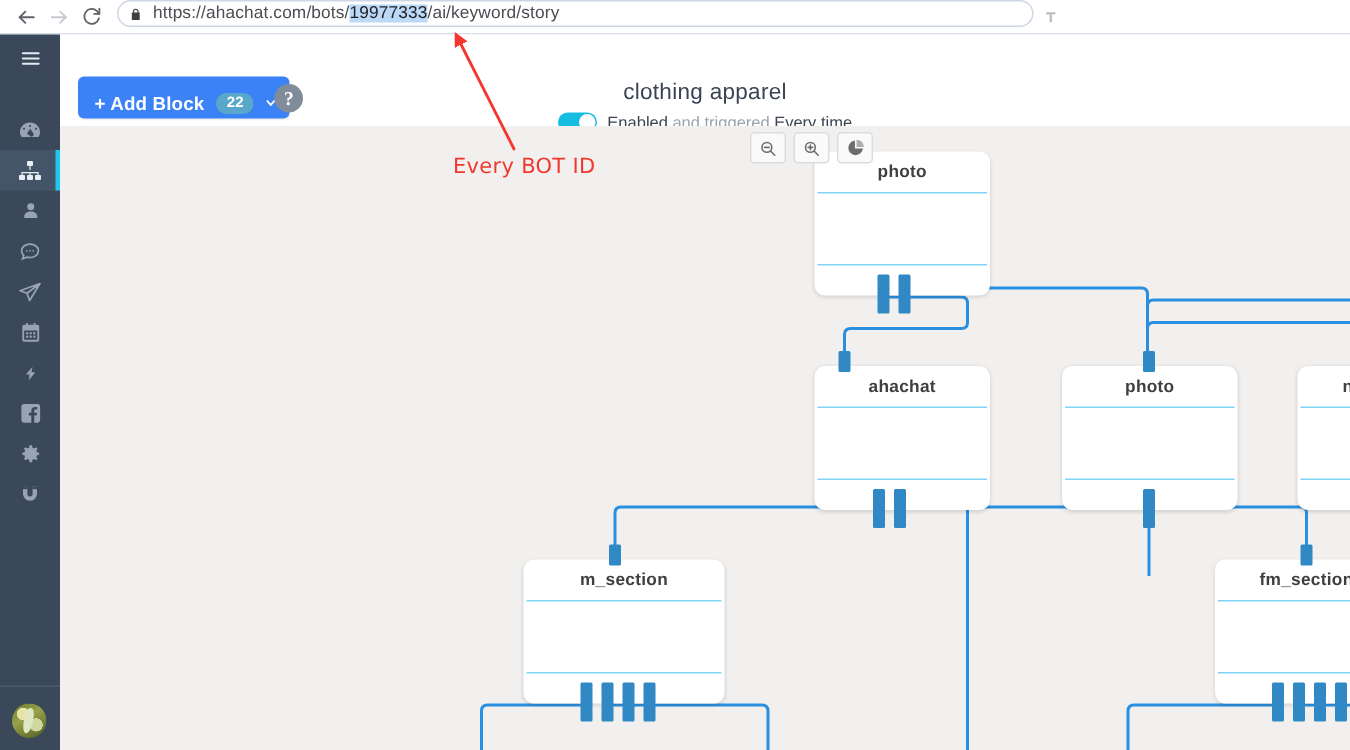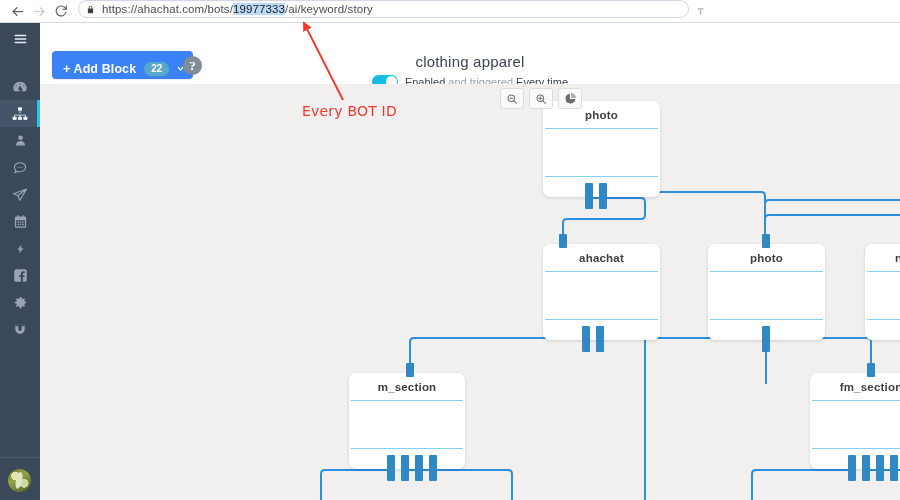--- a/index.html
+++ b/index.html
@@ -421,21 +421,21 @@
     </div>
 
     <div class="node" style="left:825px; top:160px; width:117px;">
       <div class="node-title" style="justify-content:flex-start; padding-left:30px; overflow:hidden;">n</div>
       <div class="node-rule"></div>
       <div class="node-body"></div>
       <div class="node-rule"></div>
       <div class="node-foot"></div>
     </div>
 
-    <div class="node" style="left:309px; top:289px; width:116px;">
+    <div class="node" style="left:309px; top:289px; width:134px;">
       <div class="port port-top" style="left:57px"></div>
       <div class="node-title">m_section</div>
       <div class="node-rule"></div>
       <div class="node-body"></div>
       <div class="node-rule"></div>
       <div class="node-foot"></div>
       <div class="port port-bottom" style="left:38px"></div>
       <div class="port port-bottom" style="left:52px"></div>
       <div class="port port-bottom" style="left:66px"></div>
       <div class="port port-bottom" style="left:80px"></div>

